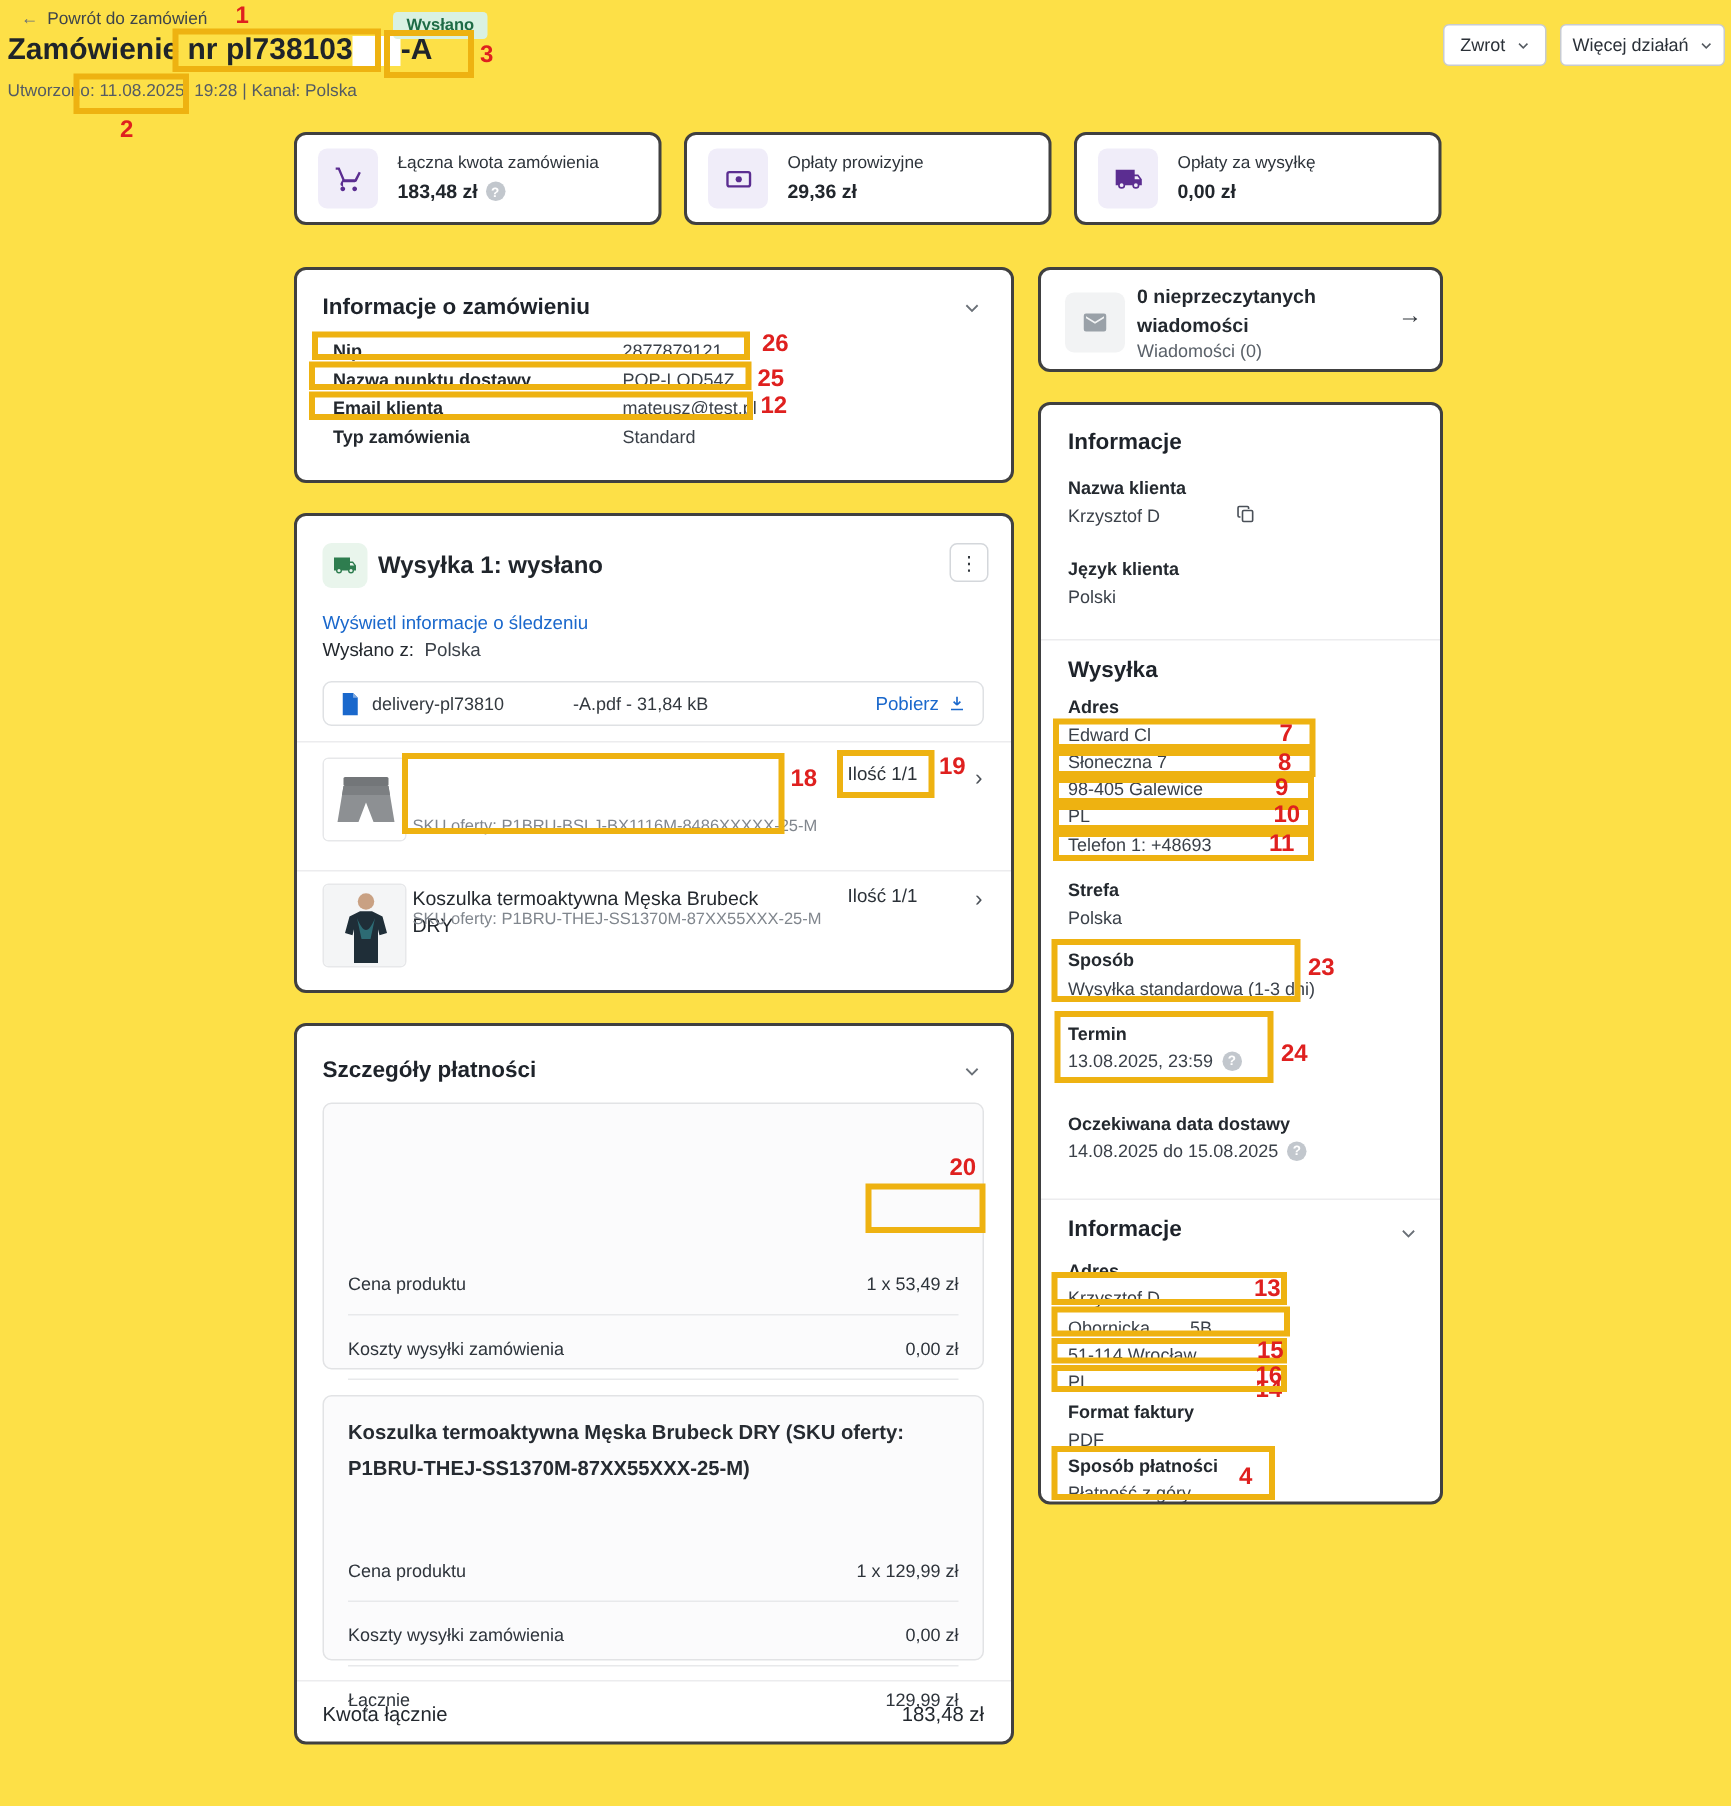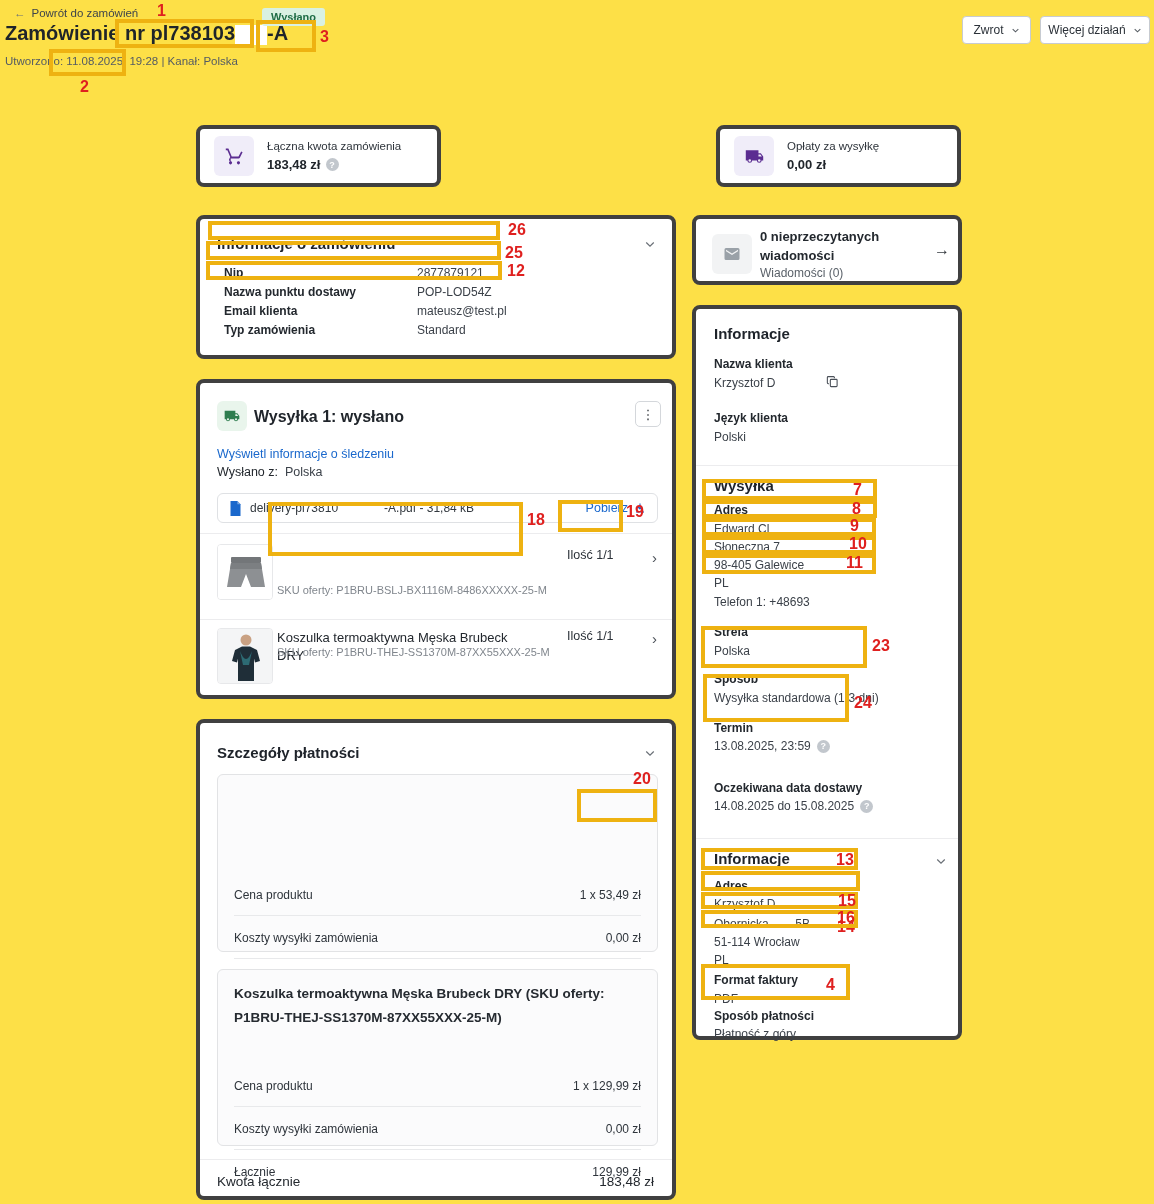--- a/index.html
+++ b/index.html
@@ -1,21 +1,21 @@
 <!DOCTYPE html>
 <html><head>
 <meta charset="utf-8">
 <style>
   * { margin:0; padding:0; box-sizing:border-box; }
   html,body { background:#e9e9ea; }
   body { font-family:"Liberation Sans", sans-serif; color:#23282e; }
   .root { position:relative; width:1154px; height:1204px; background:#fde047; overflow:hidden; }
 
   
-  .card { position:absolute; background:#fff; border:4px solid #404040; border-radius:8px;margin-top:37px; }
+  .card { position:absolute; background:#fff; border:2px solid #404040; border-radius:8px; }
 
   
   .back-link { position:absolute; left:14px; top:7px; font-size:11.5px; color:#3e444b; cursor:pointer; }
   .back-link .arr { margin-right:6px; color:#6a7077; }
   .page-title { position:absolute; left:5px; top:22px; font-size:20px; font-weight:700; color:#1f242a; white-space:nowrap; }
   .patch { display:inline-block; width:32px; height:20px; background:#fff; vertical-align:middle; }
   .status-badge { position:absolute; left:262px; top:8px; background:#d9f1e2; color:#1e6b45; font-size:11px; font-weight:700; padding:3px 9px; border-radius:3px; }
   .created-line { position:absolute; left:5px; top:55px; font-size:11.5px; color:#545b63; }
   .hdr-btn { position:absolute; top:16px; height:28px; background:#fff; border:1px solid #c7cbd1; border-radius:4px; font-size:12px; color:#2b3138; display:flex; align-items:center; justify-content:center; gap:7px; cursor:pointer; font-family:inherit; }
   .hdr-btn.zwrot { left:962px; width:69px; }
@@ -116,20 +116,34 @@
     </div>
     <div>
       <div class="sum-label">Łączna kwota zamówienia</div>
       <div class="sum-value">
           <span>183,48 zł</span>
           <span class="help-dot">?</span>
         </div>
     </div>
   </div>
 
+  <div class="card sum-card" style="left:456px;">
+    <div class="icon-tile">
+      <svg width="19" height="19" viewBox="0 0 24 24">
+          <rect x="2.5" y="6" width="19" height="12" rx="1.6" fill="none" stroke="#5b2d91" stroke-width="2"></rect>
+          <circle cx="12" cy="12" r="2.6" fill="#5b2d91"></circle>
+        </svg>
+    </div>
+    <div>
+      <div class="sum-label">Opłaty prowizyjne</div>
+      <div class="sum-value">
+          <span>29,36 zł</span>
+        </div>
+    </div>
+  </div>
 
   <div class="card sum-card" style="left:716px;">
     <div class="icon-tile">
       <svg width="19" height="19" viewBox="0 0 24 24">
           <path d="M20 8h-3V4H1v13h2a3 3 0 0 0 6 0h6a3 3 0 0 0 6 0h2v-5l-3-4zM6 18.6A1.6 1.6 0 1 1 7.6 17 1.6 1.6 0 0 1 6 18.6zm12 0A1.6 1.6 0 1 1 19.6 17 1.6 1.6 0 0 1 18 18.6zM17 12V9.5h2.4l1.9 2.5z" fill="#5b2d91"></path>
         </svg>
     </div>
     <div>
       <div class="sum-label">Opłaty za wysyłkę</div>
       <div class="sum-value">

